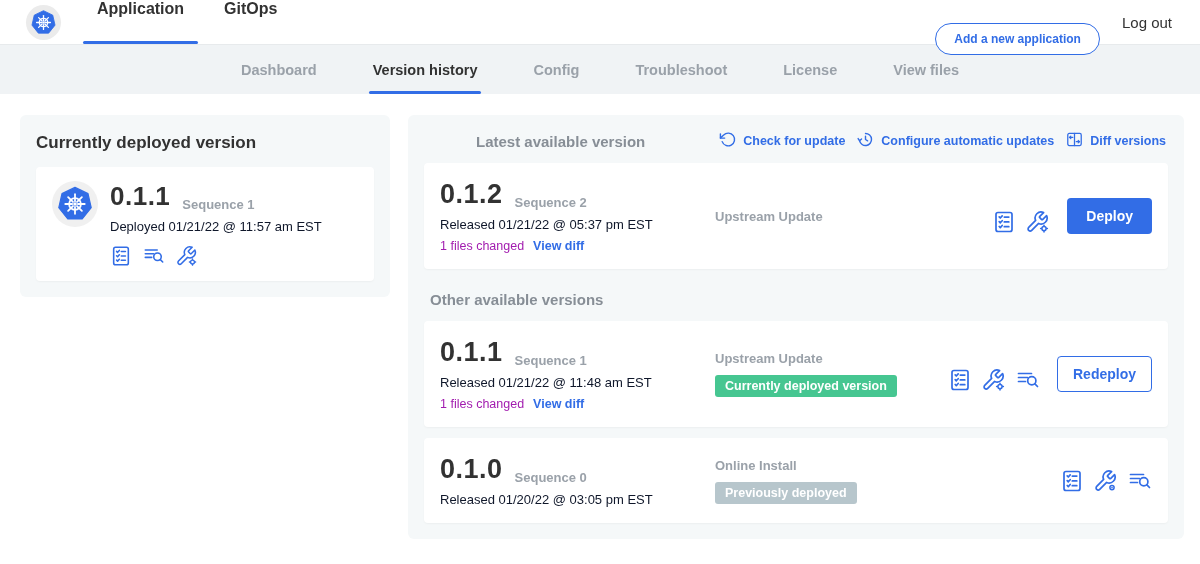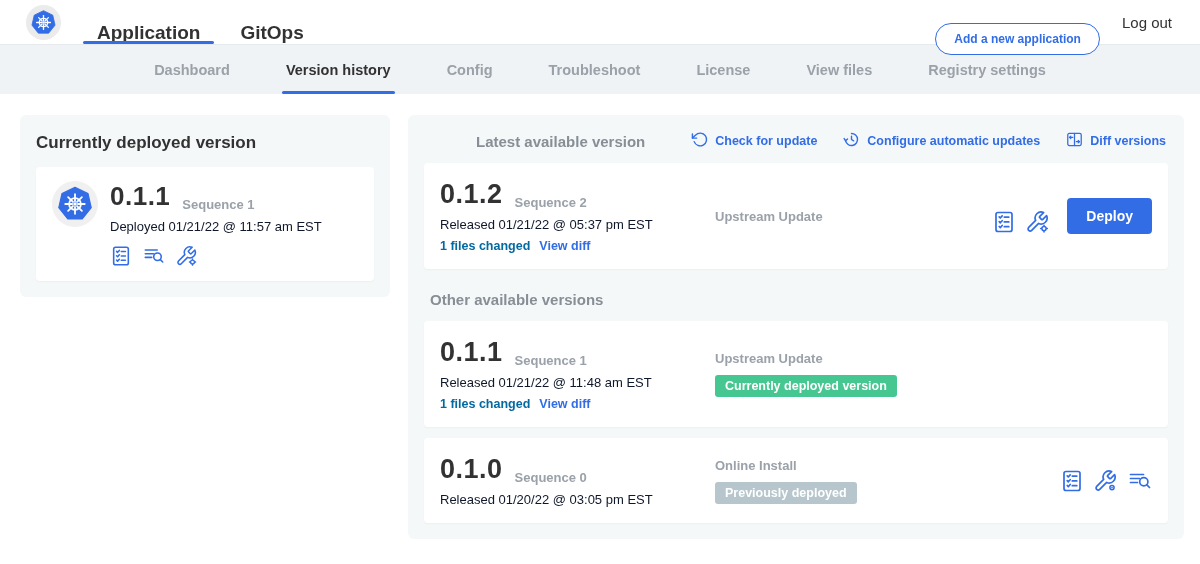--- a/index.html
+++ b/index.html
@@ -3,21 +3,21 @@
 <meta charset="utf-8">
 <style>
   * { margin:0; padding:0; box-sizing:border-box; }
   html,body { width:1200px; height:564px; background:#fff; font-family:"Liberation Sans", sans-serif; overflow:hidden; }
 
   
   .top-nav { height:45px; background:#fff; border-bottom:1px solid #e7eaec; display:flex; align-items:center; }
   .logo-badge { width:35px; height:35px; border-radius:50%; background:#ebebeb; display:flex; align-items:center; justify-content:center; margin-left:26px; }
   .logo-badge svg { width:27px; height:27px; }
   .app-tabs { display:flex; height:100%; margin-left:16px; }
-  .app-tab { position:relative; display:flex; align-items:flex-end; padding:0 20px; font-size:19px; font-weight:700; color:#323232; cursor:pointer;margin-top:16px; }
+  .app-tab { position:relative; display:flex; align-items:flex-start; padding:0 20px; font-size:16px; font-weight:700; color:#323232; cursor:pointer; }
   .app-tab.active::after { content:""; position:absolute; left:6px; right:6px; bottom:0; height:3px; background:#326de6; border-radius:2px; }
   .spacer { flex:1; }
   .add-app { background:#fff; border:1.5px solid #326de6; color:#326de6; font-family:inherit; font-size:12px; font-weight:700; border-radius:17px; padding:8px 18px; margin-right:22px; cursor:pointer;margin-top:34px; }
   .logout { font-size:15px; color:#323232; margin-right:28px; cursor:pointer; }
 
   
   .subnav { height:49px; background:#f0f3f5; display:flex; justify-content:center; }
   .subtab { display:flex; align-items:center; padding:0 28px; font-size:14.5px; color:#9aa1a9; font-weight:600; position:relative; cursor:pointer; }
   .subtab.active { color:#323232; font-weight:700; }
   .subtab.active::after { content:""; position:absolute; left:24px; right:24px; bottom:0; height:3px; background:#326de6; border-radius:2px; }
@@ -35,29 +35,29 @@
   .ver-num { font-size:26px; font-weight:800; color:#323232; letter-spacing:.5px; }
   .seq { font-size:13px; color:#9aa1a9; margin-left:12px; font-weight:600; }
   .date { font-size:13px; color:#0f172a; margin-top:7px; font-weight:500; }
   .icon-row { display:flex; gap:11px; margin-top:11px; align-items:center; }
   .aicon { cursor:pointer; display:inline-flex; }
   .aicon svg { width:22px; height:22px; }
 
   .right-panel { flex:1; }
   .rp-header { display:flex; align-items:center; justify-content:space-between; margin:0 2px 12px 6px; }
   .rp-title { font-size:15px; font-weight:600; color:#878e96;margin-left:46px; }
-  .rp-actions { display:flex; gap:26px; align-items:center; }
+  .rp-actions { display:flex; gap:12px; align-items:center; }
   .action { display:flex; align-items:center; gap:7px; color:#326de6; font-size:12.5px; font-weight:700; cursor:pointer; }
   .action svg { width:17px; height:17px; }
 
   .vcard { background:#fff; border-radius:4px; box-shadow:0 1px 2px rgba(0,0,0,.04); padding:16px; display:grid; grid-template-columns:275px 1fr auto; align-items:center; }
   .vcard + .vcard { margin-top:11px; }
   .vcard .ver-num { font-size:27px; }
   .files-row { display:flex; align-items:baseline; margin-top:7px; }
-  .files { font-size:12.5px; color:#0369a1; font-weight:700; }
+  .files { font-size:12.5px; color:#a21caf; font-weight:400; }
   .viewdiff { font-size:12.5px; color:#326de6; font-weight:700; margin-left:9px; cursor:pointer; text-decoration:none; }
   .source { font-size:13px; font-weight:700; color:#9aa1a9; }
   .badge { display:inline-block; margin-top:9px; font-size:12.5px; font-weight:700; color:#fff; padding:4px 10px; border-radius:3px; }
   .badge.green { background:#46c691; }
   .badge.gray { background:#b7c6cc; }
   .vright { display:flex; align-items:flex-end; gap:10px; }
   .vright .aicon svg { width:24px; height:24px; }
   .btn-solid { background:#326de6; color:#fff; border:none; font-family:inherit; font-size:14px; font-weight:700; border-radius:4px; padding:10px 19px; margin-left:7px; cursor:pointer; }
   .btn-outline { background:#fff; color:#326de6; border:1.5px solid #326de6; font-family:inherit; font-size:14px; font-weight:700; border-radius:4px; padding:9px 15px; margin-left:7px; cursor:pointer; }
   .other-title { font-size:15px; font-weight:600; color:#878e96; margin:22px 0 13px 6px; }
@@ -170,21 +170,20 @@
   <div class="logout">Log out</div>
 </header>
 
 <div class="subnav">
   <div class="subtab">Dashboard</div>
   <div class="subtab active">Version history</div>
   <div class="subtab">Config</div>
   <div class="subtab">Troubleshoot</div>
   <div class="subtab">License</div>
   <div class="subtab">View files</div>
-  <div class="subtab">Registry settings</div>
 </div>
 
 <main>
 
   <section class="panel left-panel">
     <h2>Currently deployed version</h2>
     <div class="dep-card">
       <div class="k8s-badge">
         <svg>
             <use href="#i-k8s"></use>
@@ -283,20 +282,38 @@
         <div class="date">Released 01/21/22 @ 11:48 am EST</div>
         <div class="files-row">
           <span class="files">1 files changed</span>
           <a class="viewdiff">View diff</a>
         </div>
       </div>
       <div class="vmid">
         <div class="source">Upstream Update</div>
         <span class="badge green">Currently deployed version</span>
       </div>
+      <div class="vright">
+        <span class="aicon">
+            <svg>
+              <use href="#i-checklist"></use>
+            </svg>
+          </span>
+        <span class="aicon">
+            <svg>
+              <use href="#i-wrench-gear"></use>
+            </svg>
+          </span>
+        <span class="aicon">
+            <svg>
+              <use href="#i-notes"></use>
+            </svg>
+          </span>
+        <button class="btn-outline">Redeploy</button>
+      </div>
     </div>
 
     <div class="vcard">
       <div class="vleft">
         <div class="ver-row">
           <span class="ver-num">0.1.0</span>
           <span class="seq">Sequence 0</span>
         </div>
         <div class="date">Released 01/20/22 @ 03:05 pm EST</div>
       </div>

